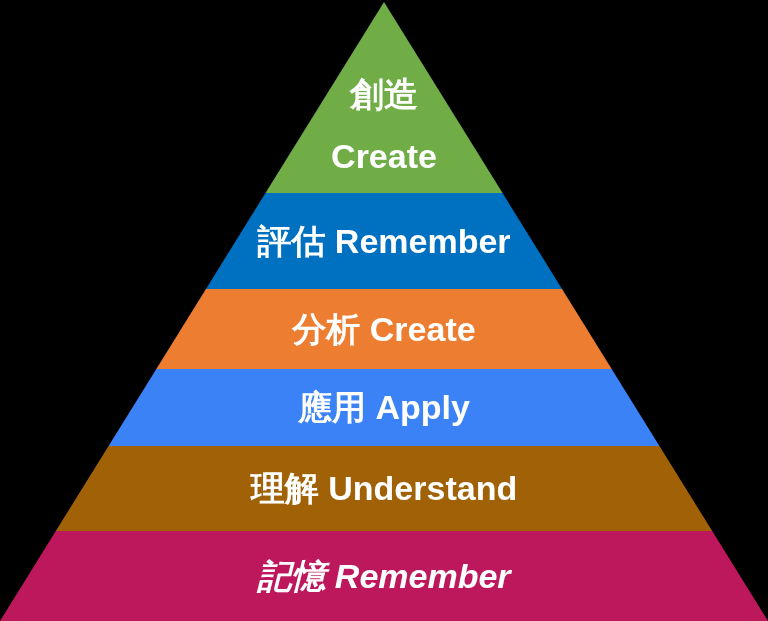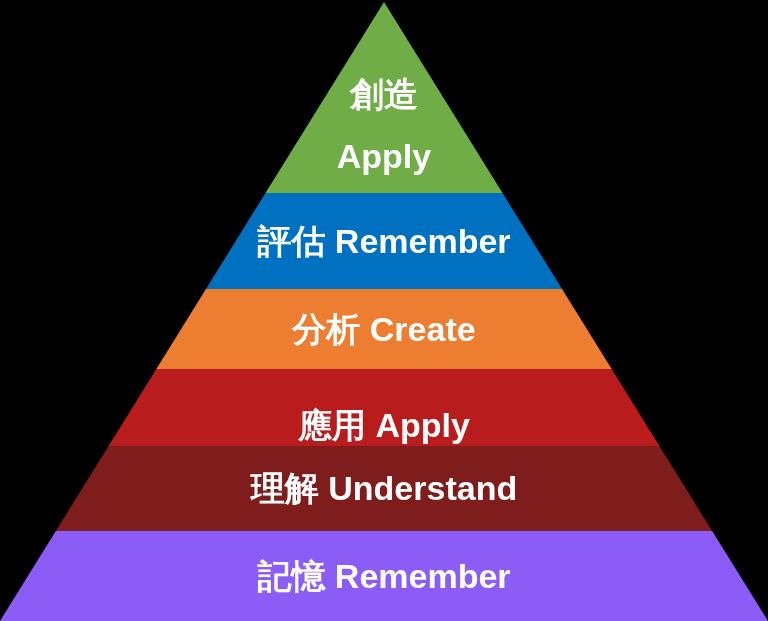--- a/index.html
+++ b/index.html
@@ -53,38 +53,38 @@
 </style>
 </head>
 <body>
 
 <div class="stage">
   <div class="pyramid">
 
     <div class="band band-create" style="background-color: rgb(112, 173, 71);">
       <div class="label-stack">
         <span>創造</span>
-        <span>Apply</span>
+        <span>Create</span>
       </div>
     </div>
 
     <div class="band band-evaluate" style="background-color: rgb(0, 112, 192);">
       <span>評估 Remember</span>
     </div>
 
     <div class="band band-analyze" style="background-color: rgb(237, 125, 49);">
       <span>分析 Create</span>
     </div>
 
-    <div class="band band-apply" style="background-color: #b91c1c; align-items: flex-end;">
+    <div class="band band-apply" style="background-color: #3b82f6;">
       <span>應用 Apply</span>
     </div>
 
-    <div class="band band-understand" style="background-color: #7f1d1d;">
+    <div class="band band-understand" style="background-color: #a16207;">
       <span>理解 Understand</span>
     </div>
 
-    <div class="band band-remember" style="background-color: #8b5cf6;">
+    <div class="band band-remember" style="background-color: #be185d; font-style: italic;">
       <span>記憶 Remember</span>
     </div>
 
   </div>
 </div>
 
 </body></html>

